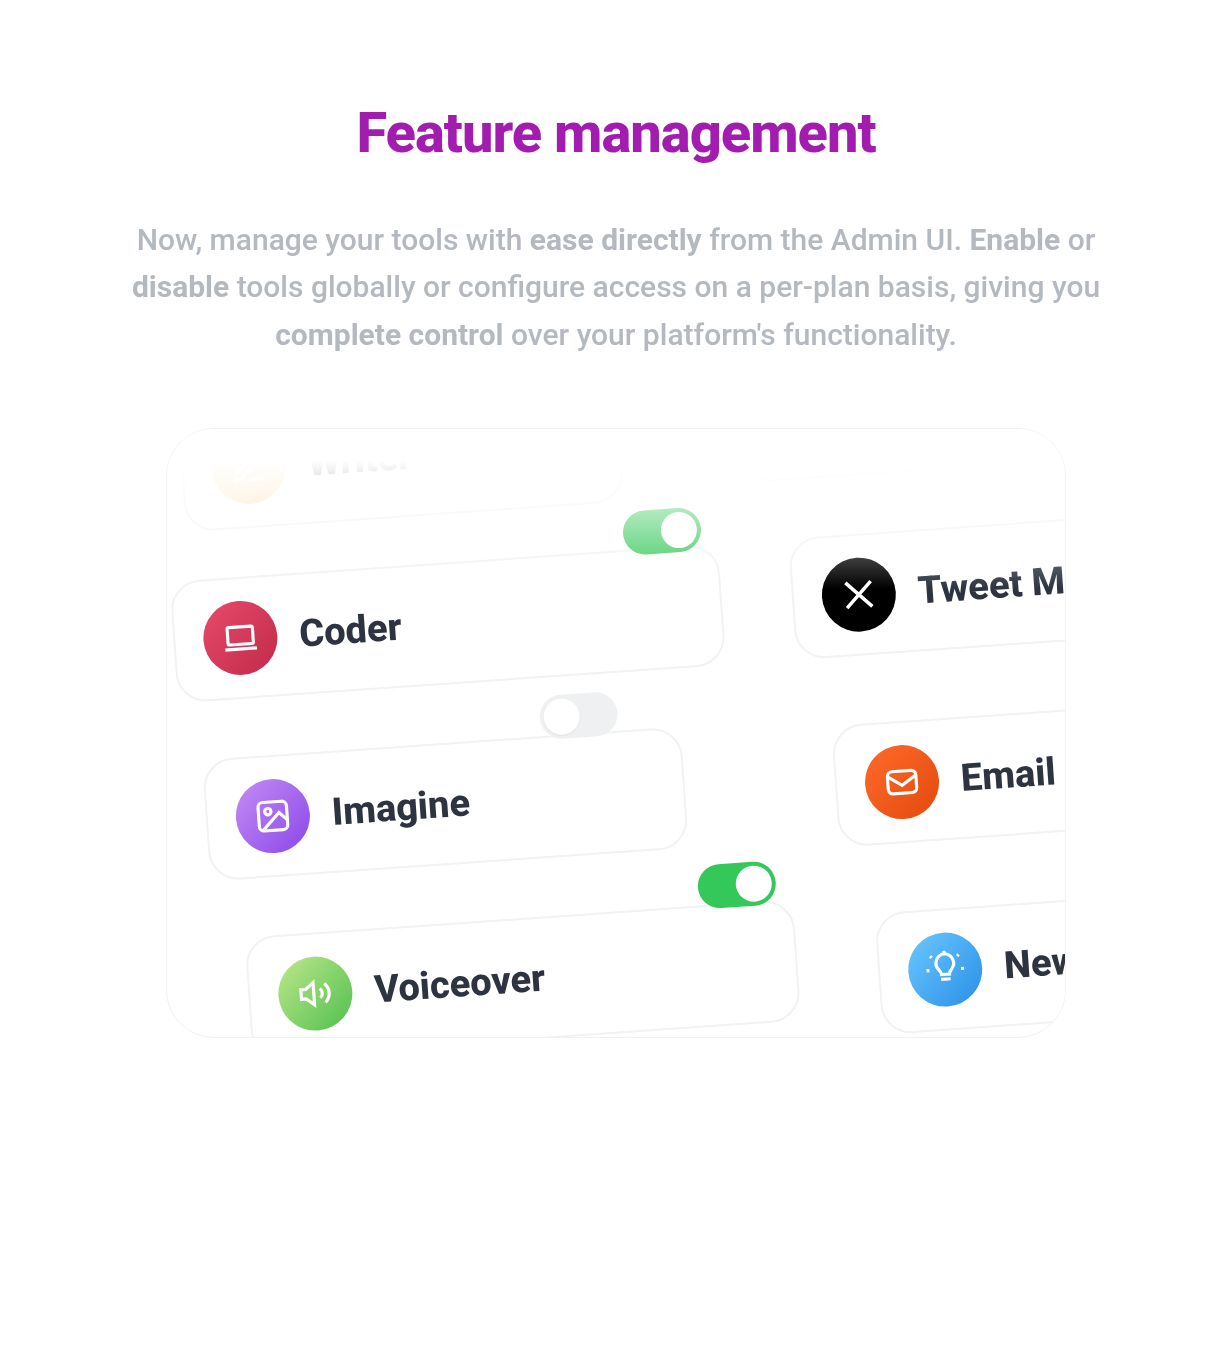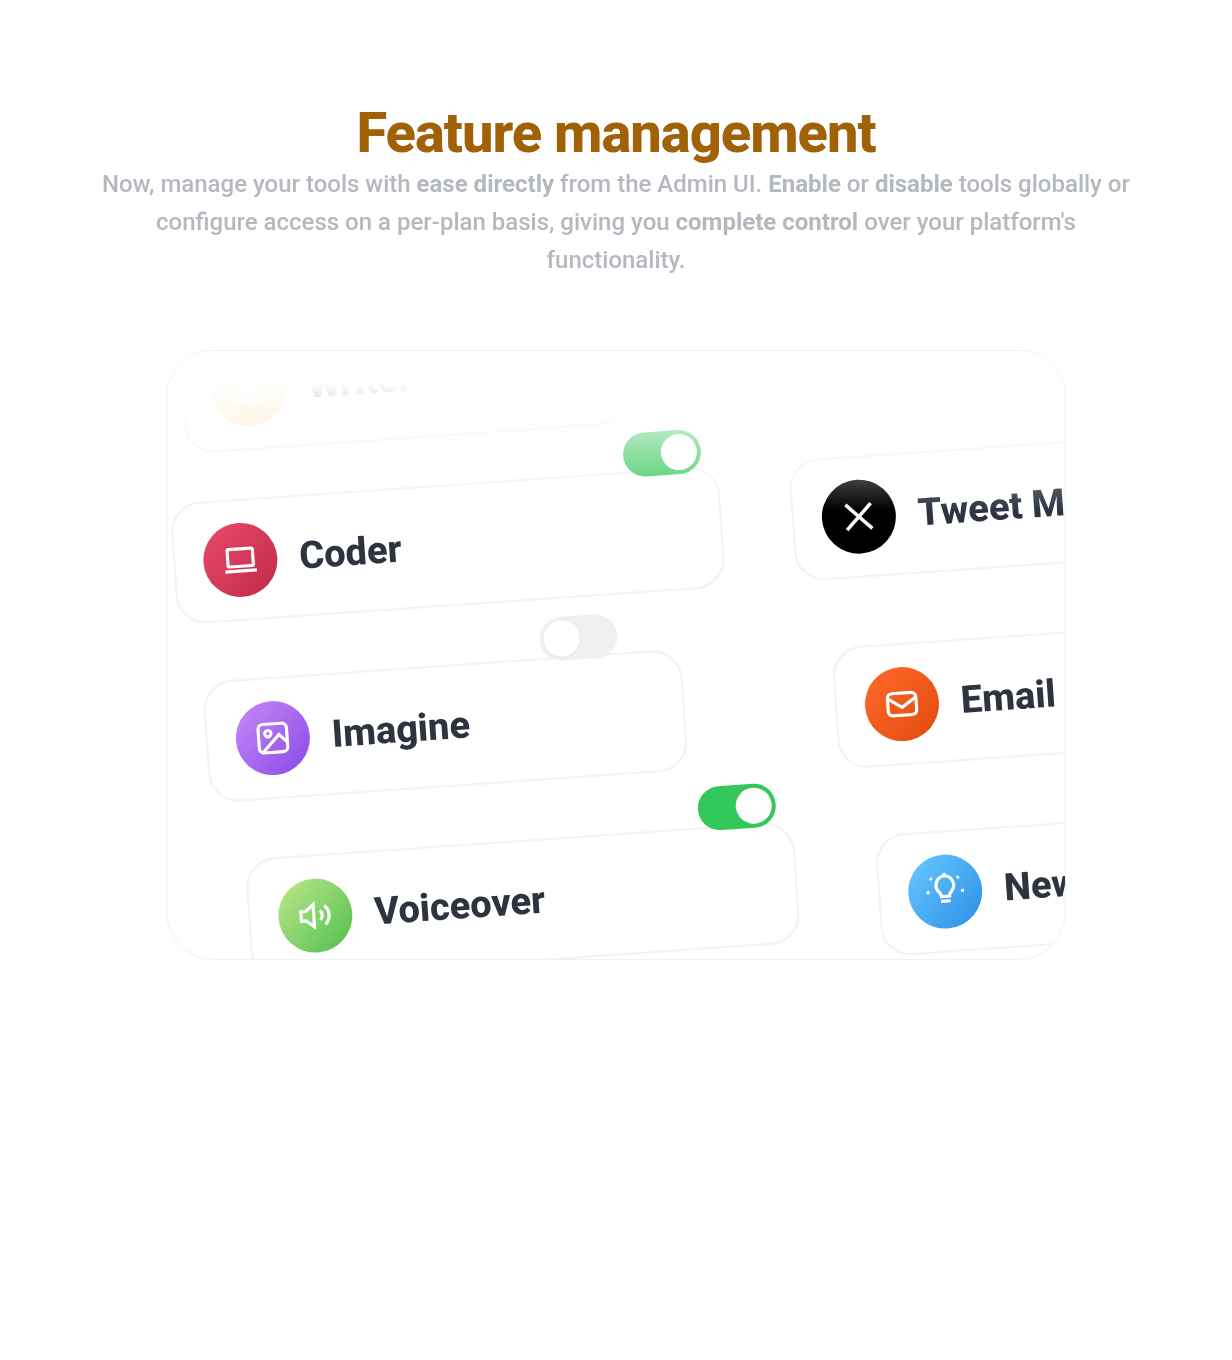--- a/index.html
+++ b/index.html
@@ -10,25 +10,26 @@
       height: 1360px;
       overflow: hidden;
     }
     .container {
       padding: 100px 80px 0;
       text-align: center;
     }
     .title {
       font-size: 56px;
       font-weight: 800;
-      color: #a16207;
+      color: #a21caf;
+      margin-bottom: 50px;
       letter-spacing: -1px;
     }
     .subtitle {
-      font-size: 24px;
+      font-size: 30px;
       line-height: 1.58;
       color: #b4b8bf;
       max-width: 1060px;
       margin: 0 auto 70px;
       font-weight: 500;
     }
     .subtitle b { font-weight: 700; color: #b4b8bf; }
     .panel {
       position: relative;
       margin: 0 auto;

